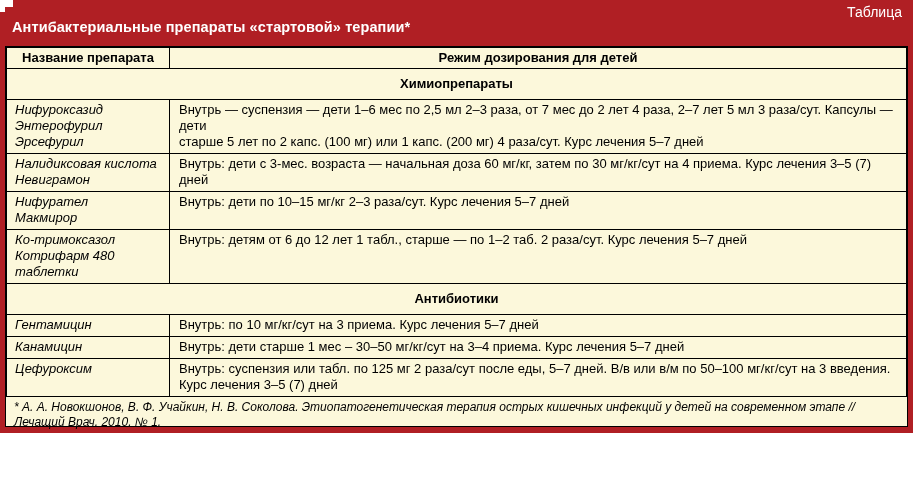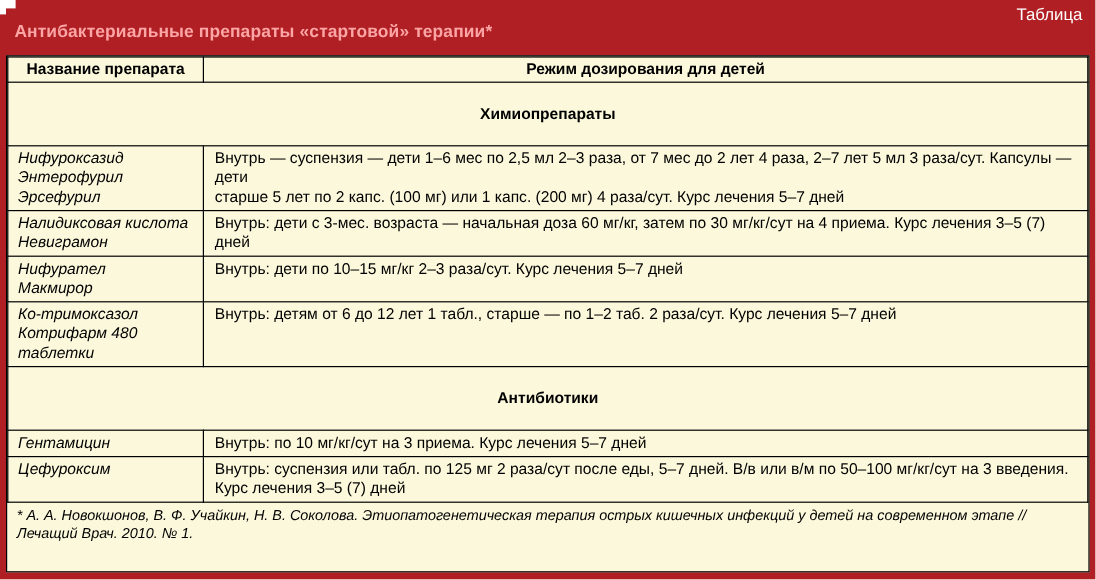--- a/index.html
+++ b/index.html
@@ -1,38 +1,38 @@
 <!DOCTYPE html>
 <html><head>
 <meta charset="utf-8">
 <style>
   * { margin:0; padding:0; box-sizing:border-box; }
   html,body { background:#ffffff; font-family:"Liberation Sans", sans-serif; }
 
   .frame {
     position:relative;
-    width:913px; height:483px;
+    width:913px; height:433px;
     background:#b01f24;
     overflow:hidden;
   }
   .corner-notch {
     position:absolute; top:0; left:0;
     width:13px; height:7px; background:#ffffff;
   }
   .corner-notch2 {
     position:absolute; top:0; left:0;
     width:5px; height:12px; background:#ffffff;
   }
   .corner-label {
     position:absolute; top:4px; right:11px;
     color:#ffffff; font-size:14px; line-height:16px;
   }
   .banner-title {
     position:absolute; top:19px; left:12px;
-    color:#fca5a5; font-weight:bold; font-size:14.5px; line-height:17px;
+    color:#ffffff; font-weight:bold; font-size:14.5px; line-height:17px;
     letter-spacing:0.1px;
   }
 
   .panel {
     position:absolute; left:5px; right:5px; top:46px; bottom:6px;
     background:#fcf8db;
     border:1px solid #000;
   }
 
   table.drug-table {
@@ -48,21 +48,21 @@
   }
   .drug-table th {
     font-weight:bold;
     text-align:center;
     padding:2px 4px;
     line-height:16px;
   }
   td.section {
     font-weight:bold;
     text-align:center;
-    padding:18px 4px;
+    padding:7px 4px;
     line-height:16px;
   }
   td.drug {
     width:163px;
     padding:2px 6px 3px 8px;
     line-height:16px;
     white-space:pre-line;
     font-style:italic;
   }
   td.dosage {
@@ -125,20 +125,24 @@
 
         <tr>
           <td class="section" colspan="2">Антибиотики</td>
         </tr>
 
         <tr>
           <td class="drug">Гентамицин</td>
           <td class="dosage">Внутрь: по 10 мг/кг/сут на 3 приема. Курс лечения 5–7 дней</td>
         </tr>
         <tr>
+          <td class="drug">Канамицин</td>
+          <td class="dosage">Внутрь: дети старше 1 мес – 30–50 мг/кг/сут на 3–4 приема. Курс лечения 5–7 дней</td>
+        </tr>
+        <tr>
           <td class="drug">Цефуроксим</td>
           <td class="dosage">Внутрь: суспензия или табл. по 125 мг 2 раза/сут после еды, 5–7 дней. В/в или в/м по 50–100 мг/кг/сут на 3 введения.
 Курс лечения 3–5 (7) дней</td>
         </tr>
       </tbody>
     </table>
 
     <div class="footnote">* А. А. Новокшонов, В. Ф. Учайкин, Н. В. Соколова. Этиопатогенетическая терапия острых кишечных инфекций у детей на современном этапе // Лечащий Врач. 2010. № 1.</div>
   </div>
 </div>

